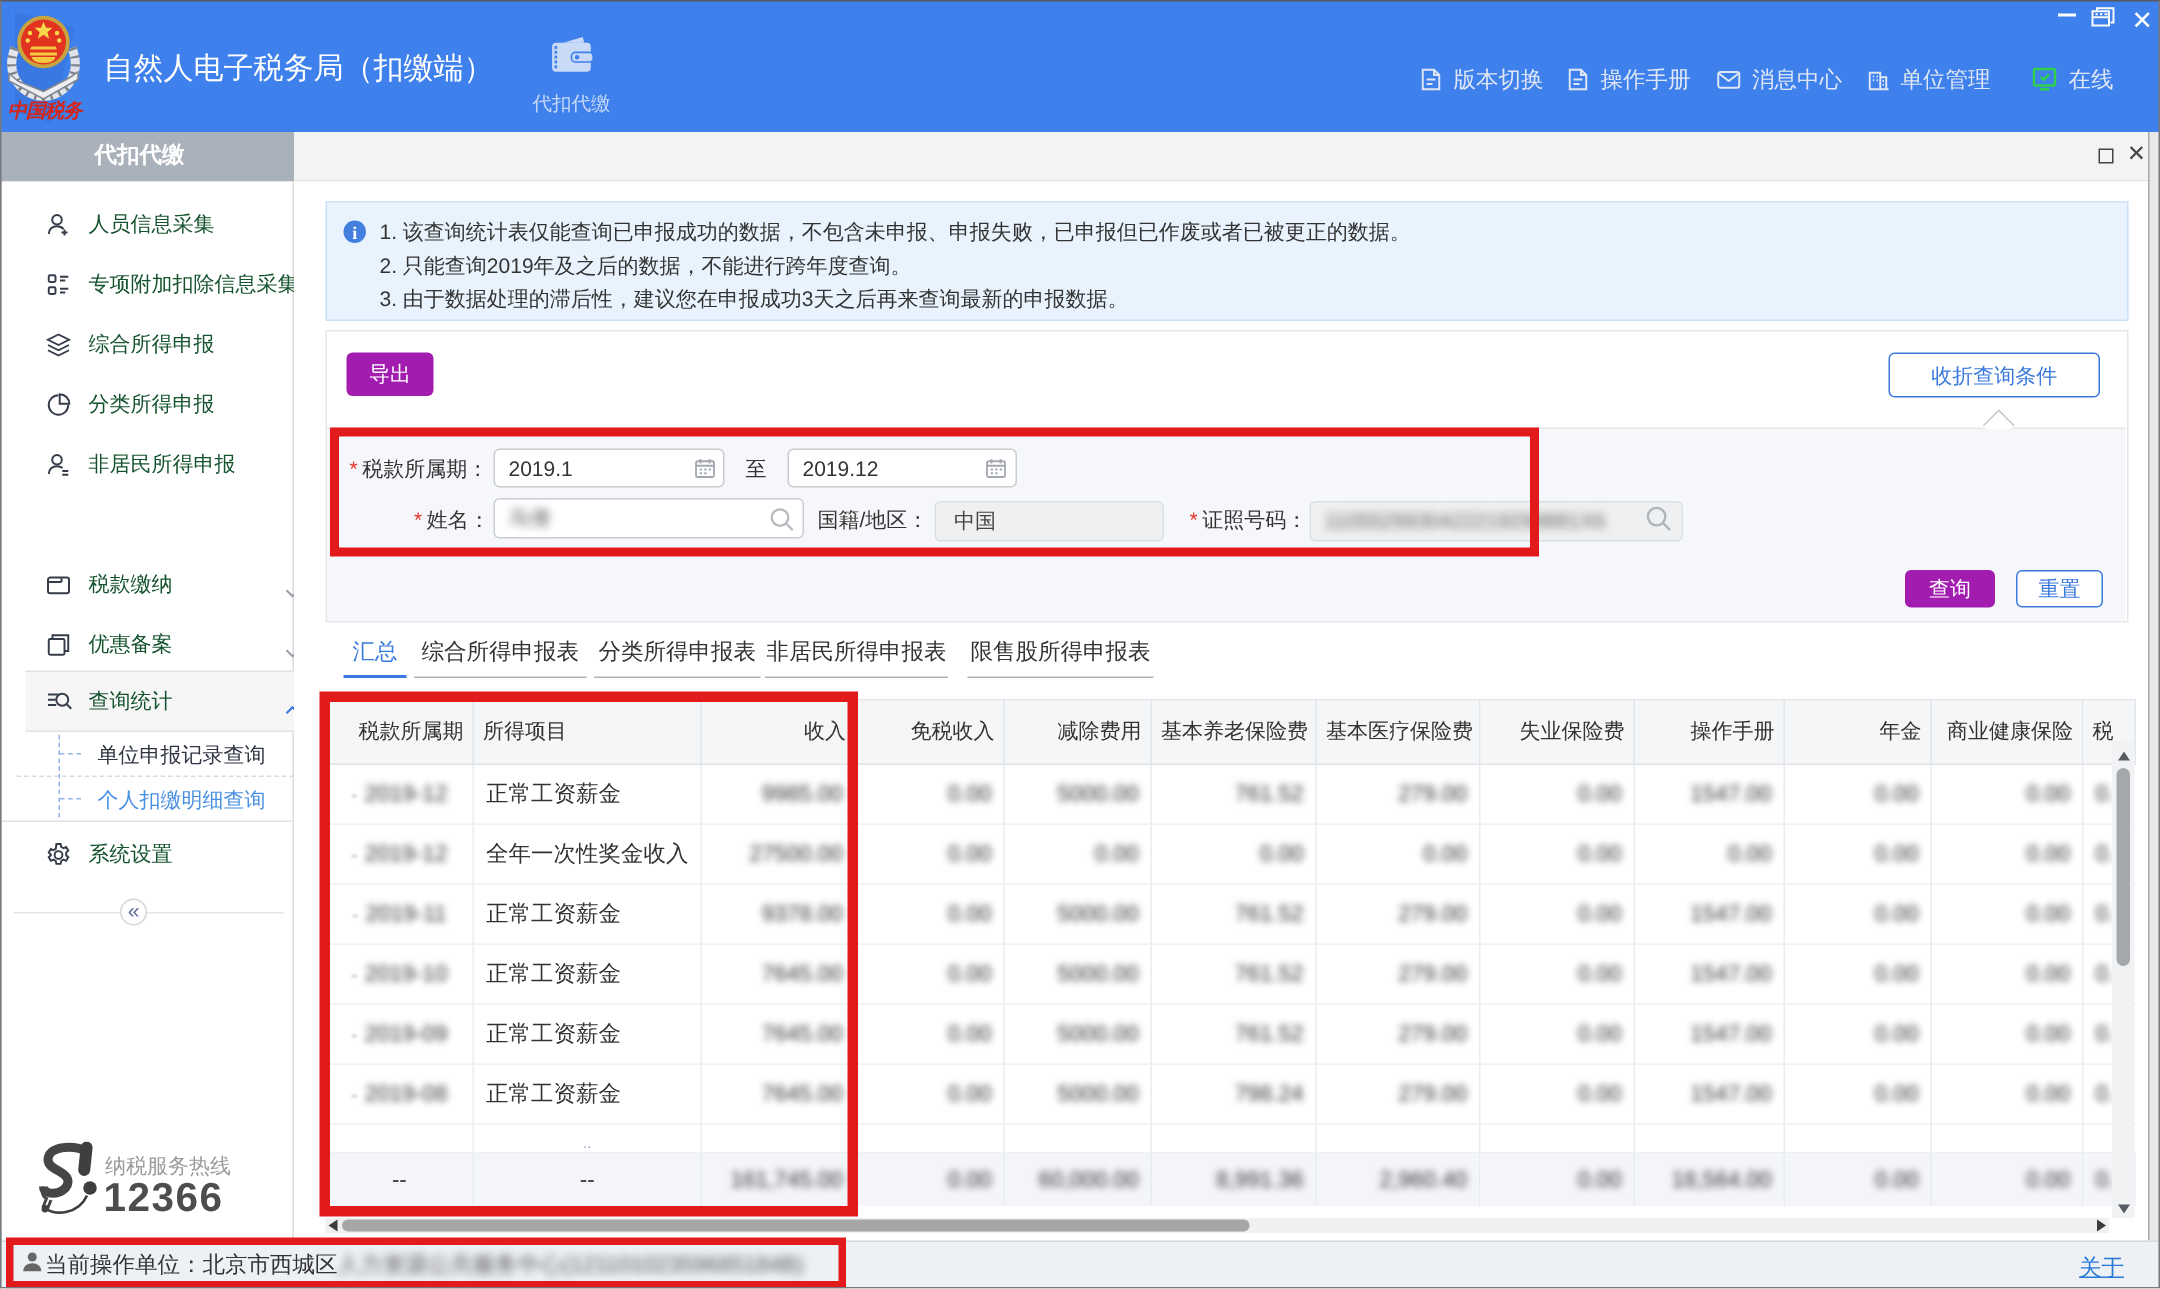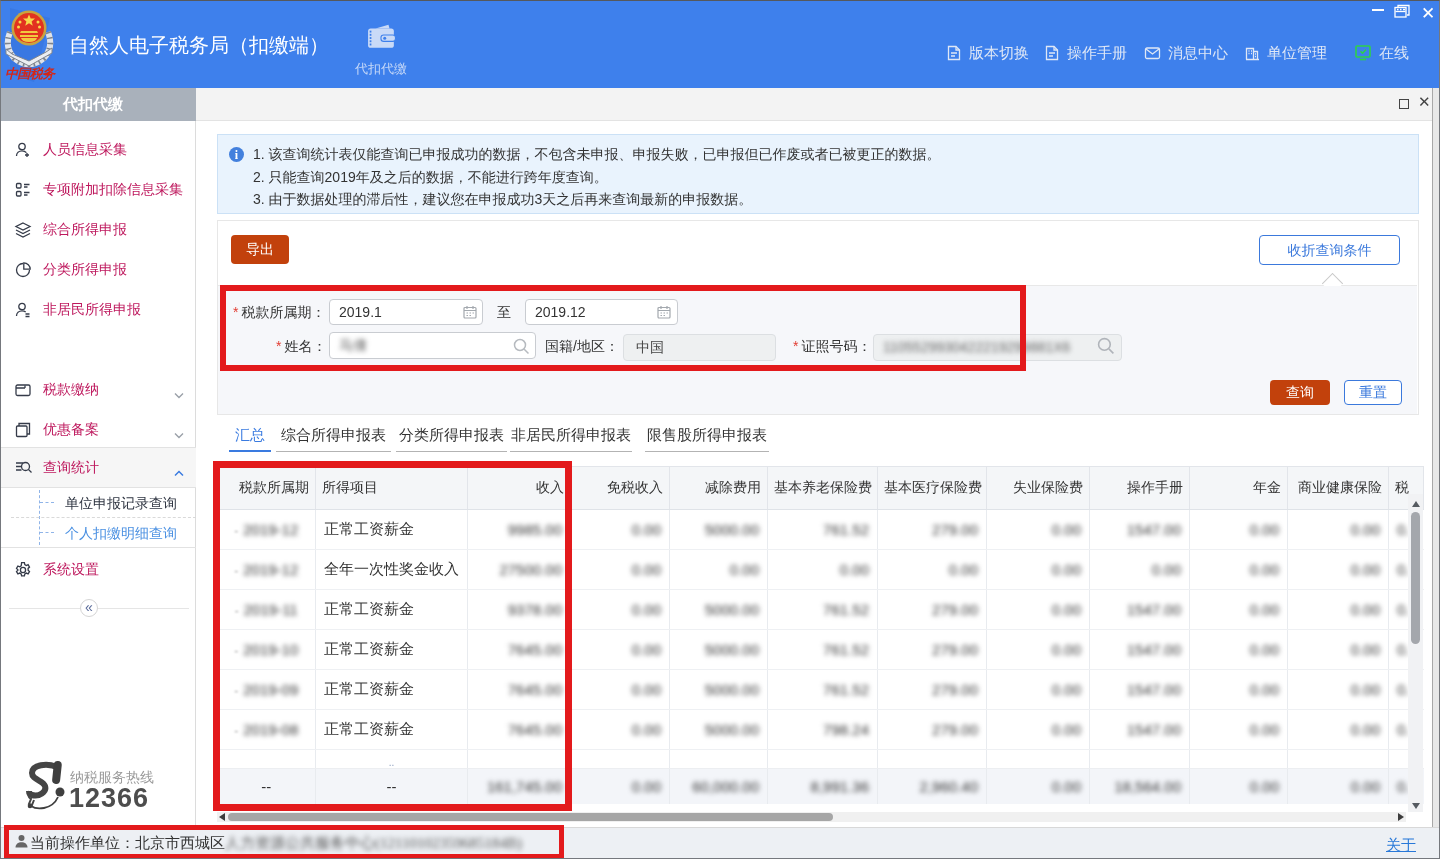--- a/index.html
+++ b/index.html
@@ -17,35 +17,35 @@
 .nav svg { vertical-align:-3px; margin-right:7px; }
 .winctl { position:absolute; top:0; color:#fff; }
 
 #mbar { position:absolute; left:0; top:88px; width:1440px; height:33px; background:#f3f3f3; border-bottom:1px solid #e3e3e3; }
 #mtitle { position:absolute; left:0; top:0; width:196px; height:33px; background:#a9b1bb; color:#fff; font-size:15px; font-weight:bold; line-height:32px; letter-spacing:0px; text-indent:-10px; text-align:center; }
 #crumbs { position:absolute; left:207px; top:0; height:33px; line-height:33px; font-size:14px; color:#333; }
 #crumbs .sep { color:#555; font-size:12px; margin:0 8px; letter-spacing:2px; }
 #crumbs .home { color:#3279d8; }
 
 #side { position:absolute; left:1px; top:121px; width:195px; height:705px; background:#fff; border-right:1px solid #dcdcdc; }
-.mitem { position:absolute; left:0; width:195px; height:40px; font-size:14px; color:#be185d; }
+.mitem { position:absolute; left:16px; width:195px; height:40px; font-size:14px; color:#14532d; }
 .mitem .ic { position:absolute; left:13px; top:11px; }
 .mitem .tx { position:absolute; left:42px; top:11px; }
 .mitem .chev { position:absolute; right:12px; top:16px; }
 .sub { position:absolute; font-size:14px; color:#2e3441; }
 
 #main { position:absolute; left:196px; top:121px; width:1236px; height:705px; background:#fff; }
 #frameR { position:absolute; left:1432px; top:88px; width:8px; height:771px; background:#e8e8e8; border-left:1px solid #a8a8a8; }
 #infobox { position:absolute; left:217px; top:134px; width:1202px; height:80px; background:#e9f3fd; border:1px solid #cbe1f6; font-size:14px; color:#333; }
 #infobox .ln { position:absolute; left:35px; line-height:17px; }
 .iicon { position:absolute; left:11px; top:12px; width:15px; height:15px; border-radius:8px; background:#4380dd; color:#fff; font-size:12px; font-weight:bold; text-align:center; line-height:16px; font-family:"Liberation Serif",serif; }
 #card { position:absolute; left:217px; top:220px; width:1202px; height:195px; background:#fff; border:1px solid #e7e7e7; }
 #panel { position:absolute; left:0px; top:64px; width:1199px; height:129px; background:#f6f7fa; border-top:1px solid #e8e8e8; }
 .notchw { position:absolute; left:1101px; top:52px; width:28px; height:13px; overflow:hidden; } .notch { position:absolute; left:6px; top:3px; width:15px; height:15px; background:#fff; border-left:1px solid #c9c9c9; border-top:1px solid #c9c9c9; transform:rotate(45deg); }
-.btn-blue { position:absolute; background:#c2410c; color:#fff; font-size:14px; text-align:center; border-radius:4px; }
+.btn-blue { position:absolute; background:#a21caf; color:#fff; font-size:14px; text-align:center; border-radius:4px; }
 .btn-line { position:absolute; background:#fff; color:#3b79dc; font-size:14px; text-align:center; border:1px solid #3b79dc; border-radius:4px; }
 .flabel { position:absolute; font-size:14px; color:#333; }
 .star { color:#e23b30; margin-right:3px; }
 .finput { position:absolute; background:#fff; border:1px solid #c9ccd1; border-radius:4px; font-size:14px; color:#333; }
 .finput.dis { background:#eef0f1; border-color:#dcdfe2; color:#444; }
 .blur { filter:blur(2.4px); }
 .blur2 { filter:blur(2.8px); }
 
 .tab { position:absolute; top:422px; height:30px; line-height:26px; font-size:15px; color:#333; border-bottom:1px solid #b3b3b3; }
 .tab.act { color:#3a7be0; border-bottom:2px solid #3a7be0; }
@@ -58,21 +58,21 @@
 #tbl tr.part td { height:19px; border-bottom:1px solid #eceef1; color:#8ea0c0; font-size:10px; }
 #tbl tr.tot td { background:#f3f5f9; height:35px; border-bottom:none; }
 #tbl td.noB { border-right:none; }
 
 #vsb { position:absolute; left:1408px; top:494px; width:15px; height:318px; background:#f1f2f4; }
 #vsb .thumb { position:absolute; left:3px; top:18px; width:9px; height:132px; background:#a4a7ac; border-radius:5px; }
 #hsb { position:absolute; left:217px; top:812px; width:1189px; height:10px; background:#f0f0f0; }
 #hsb .thumb { position:absolute; left:11px; top:1px; width:605px; height:8px; background:#a6a6a6; border-radius:4px; }
 .arr { position:absolute; width:0; height:0; }
 
-#status { position:absolute; left:0; top:827px; width:1440px; height:32px; background:#edf0f4; border-top:1px solid #d8d8d8; font-size:15px; color:#333;font-family:Liberation Serif, serif; }
+#status { position:absolute; left:0; top:827px; width:1440px; height:32px; background:#edf0f4; border-top:1px solid #d8d8d8; font-size:15px; color:#333; }
 #about { position:absolute; left:1386px; top:8px; color:#2878d8; text-decoration:underline; font-size:15px; }
 
 .red { position:absolute; border:6px solid #e31a1c; z-index:10; }
 </style>
 </head>
 <body>
 <div id="app">
 <div id="top">
   <svg class="abs" style="left:2px;top:2px" width="58" height="84" viewBox="0 0 58 84">
     <path d="M8,6 L48,16 L32,80 L8,72 Z" fill="#2f63c8" opacity="0.28"></path>

